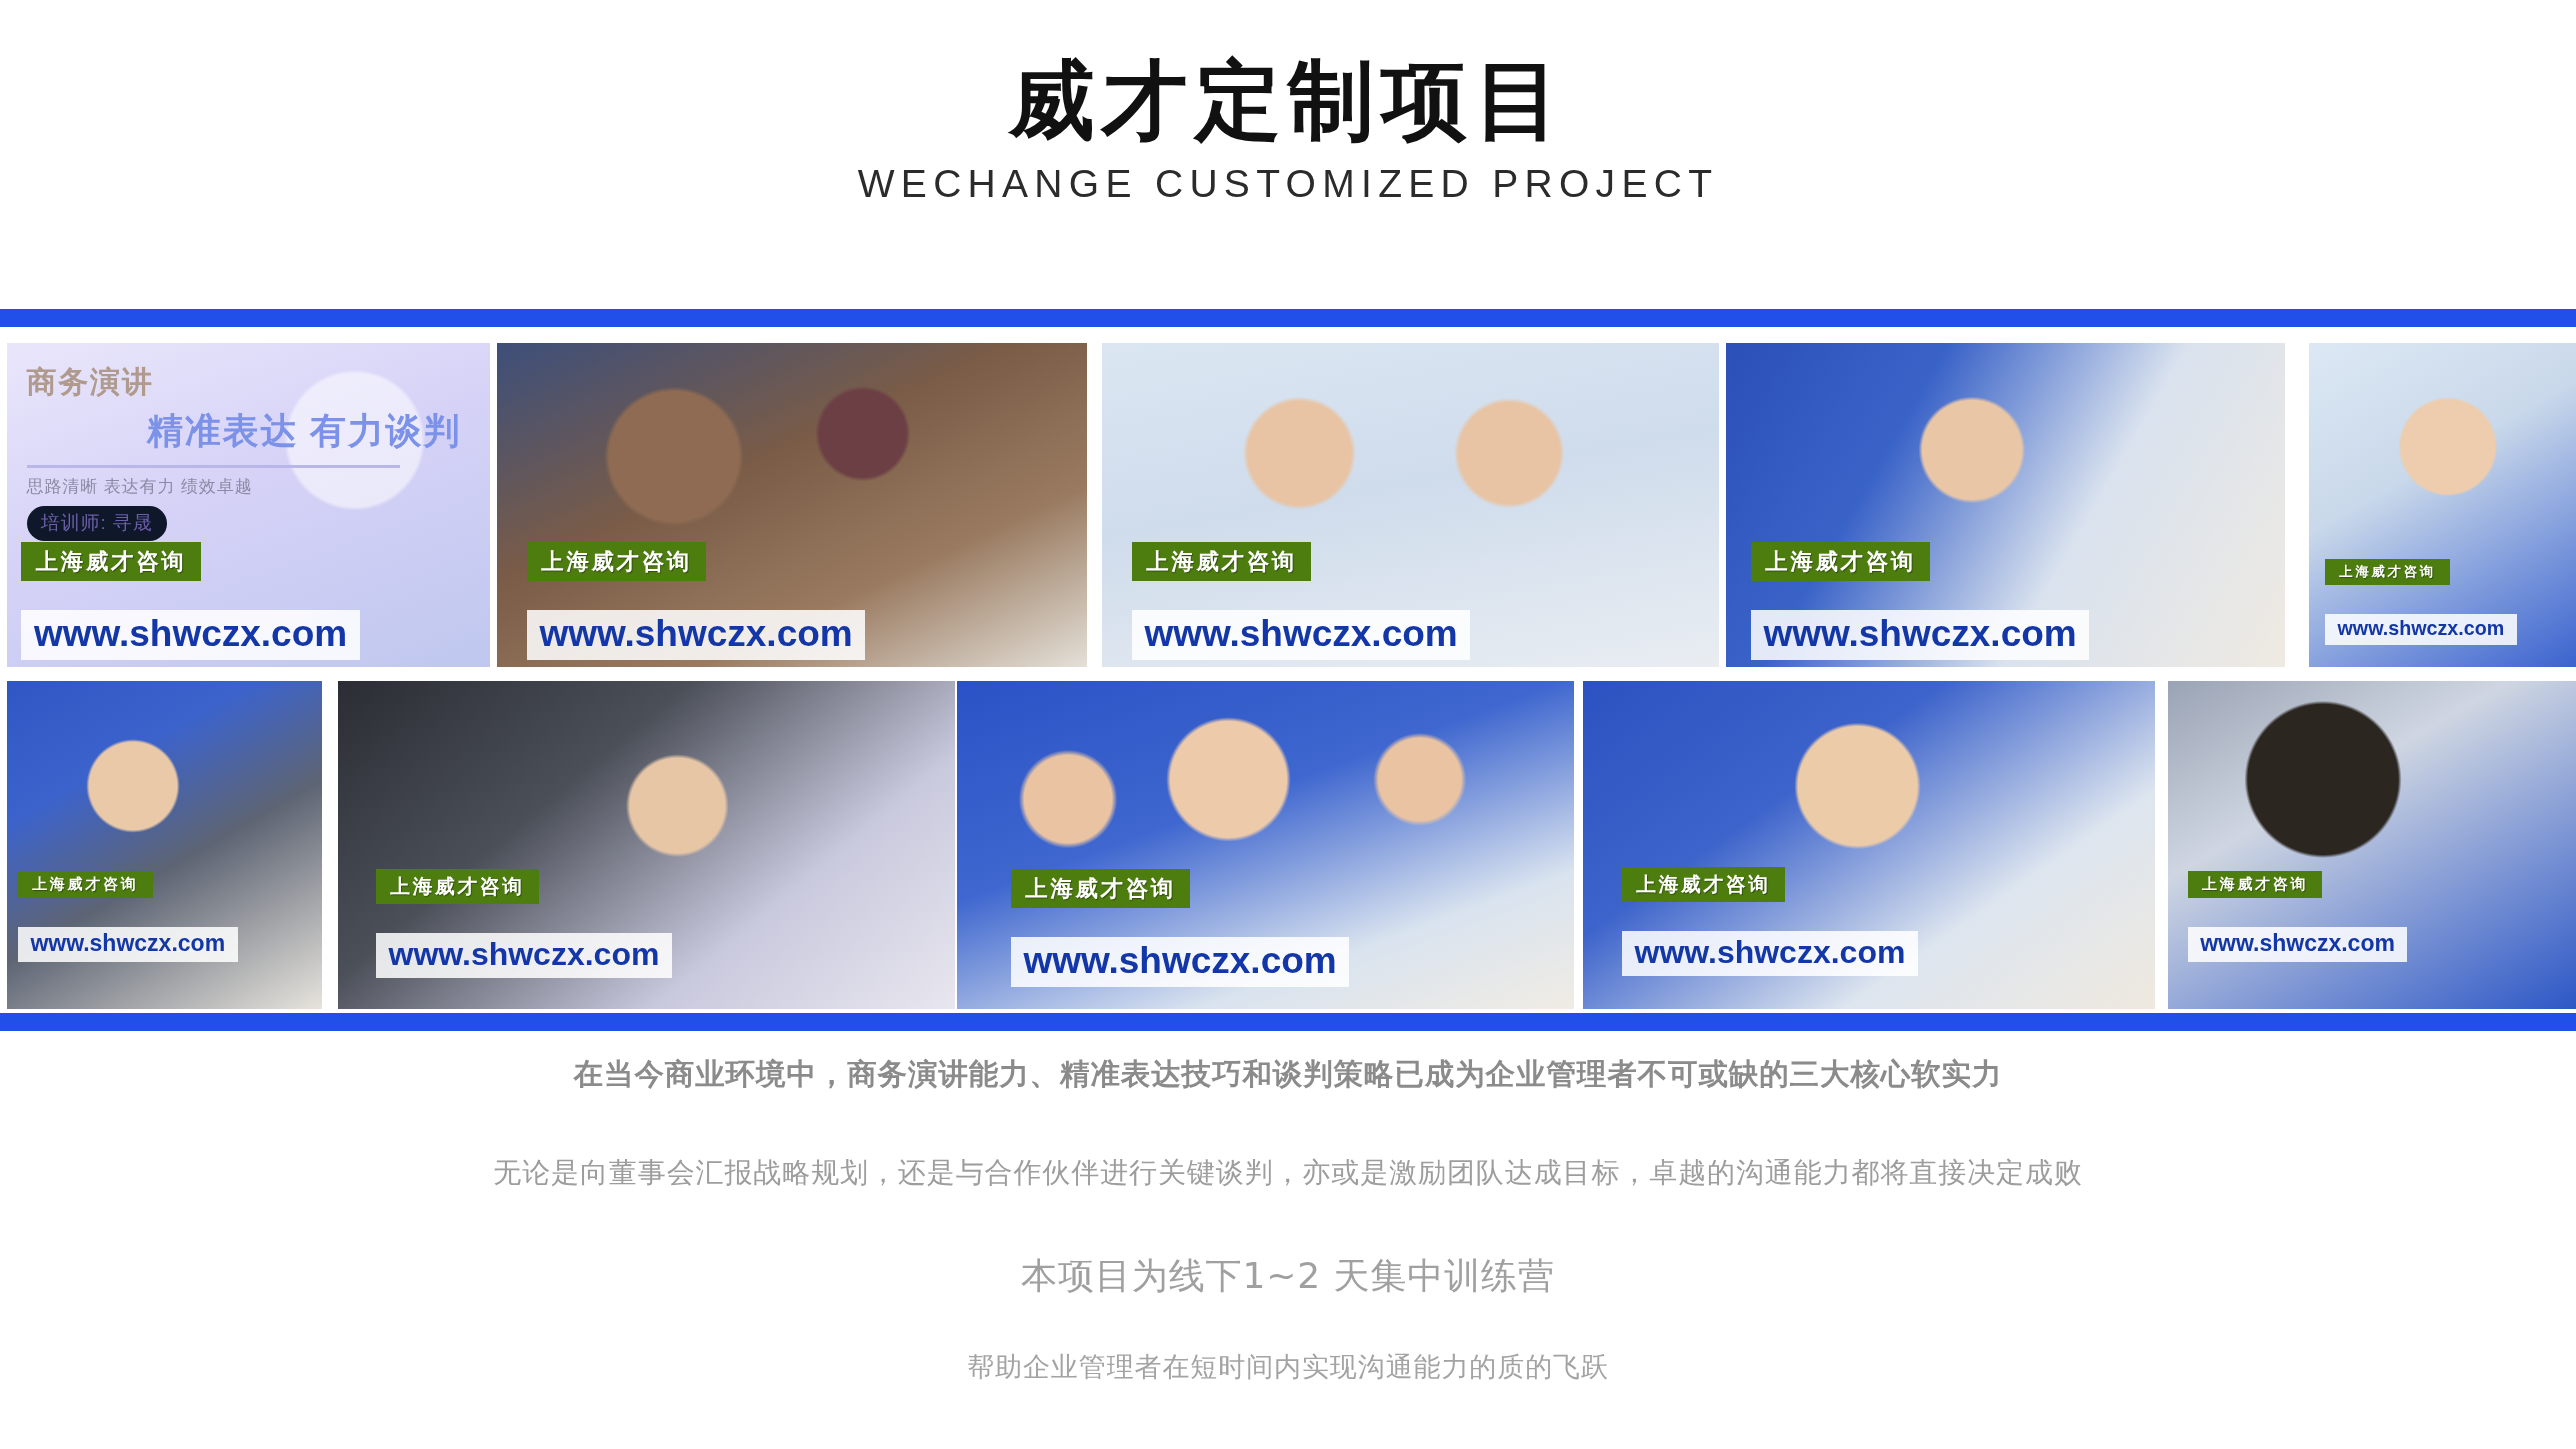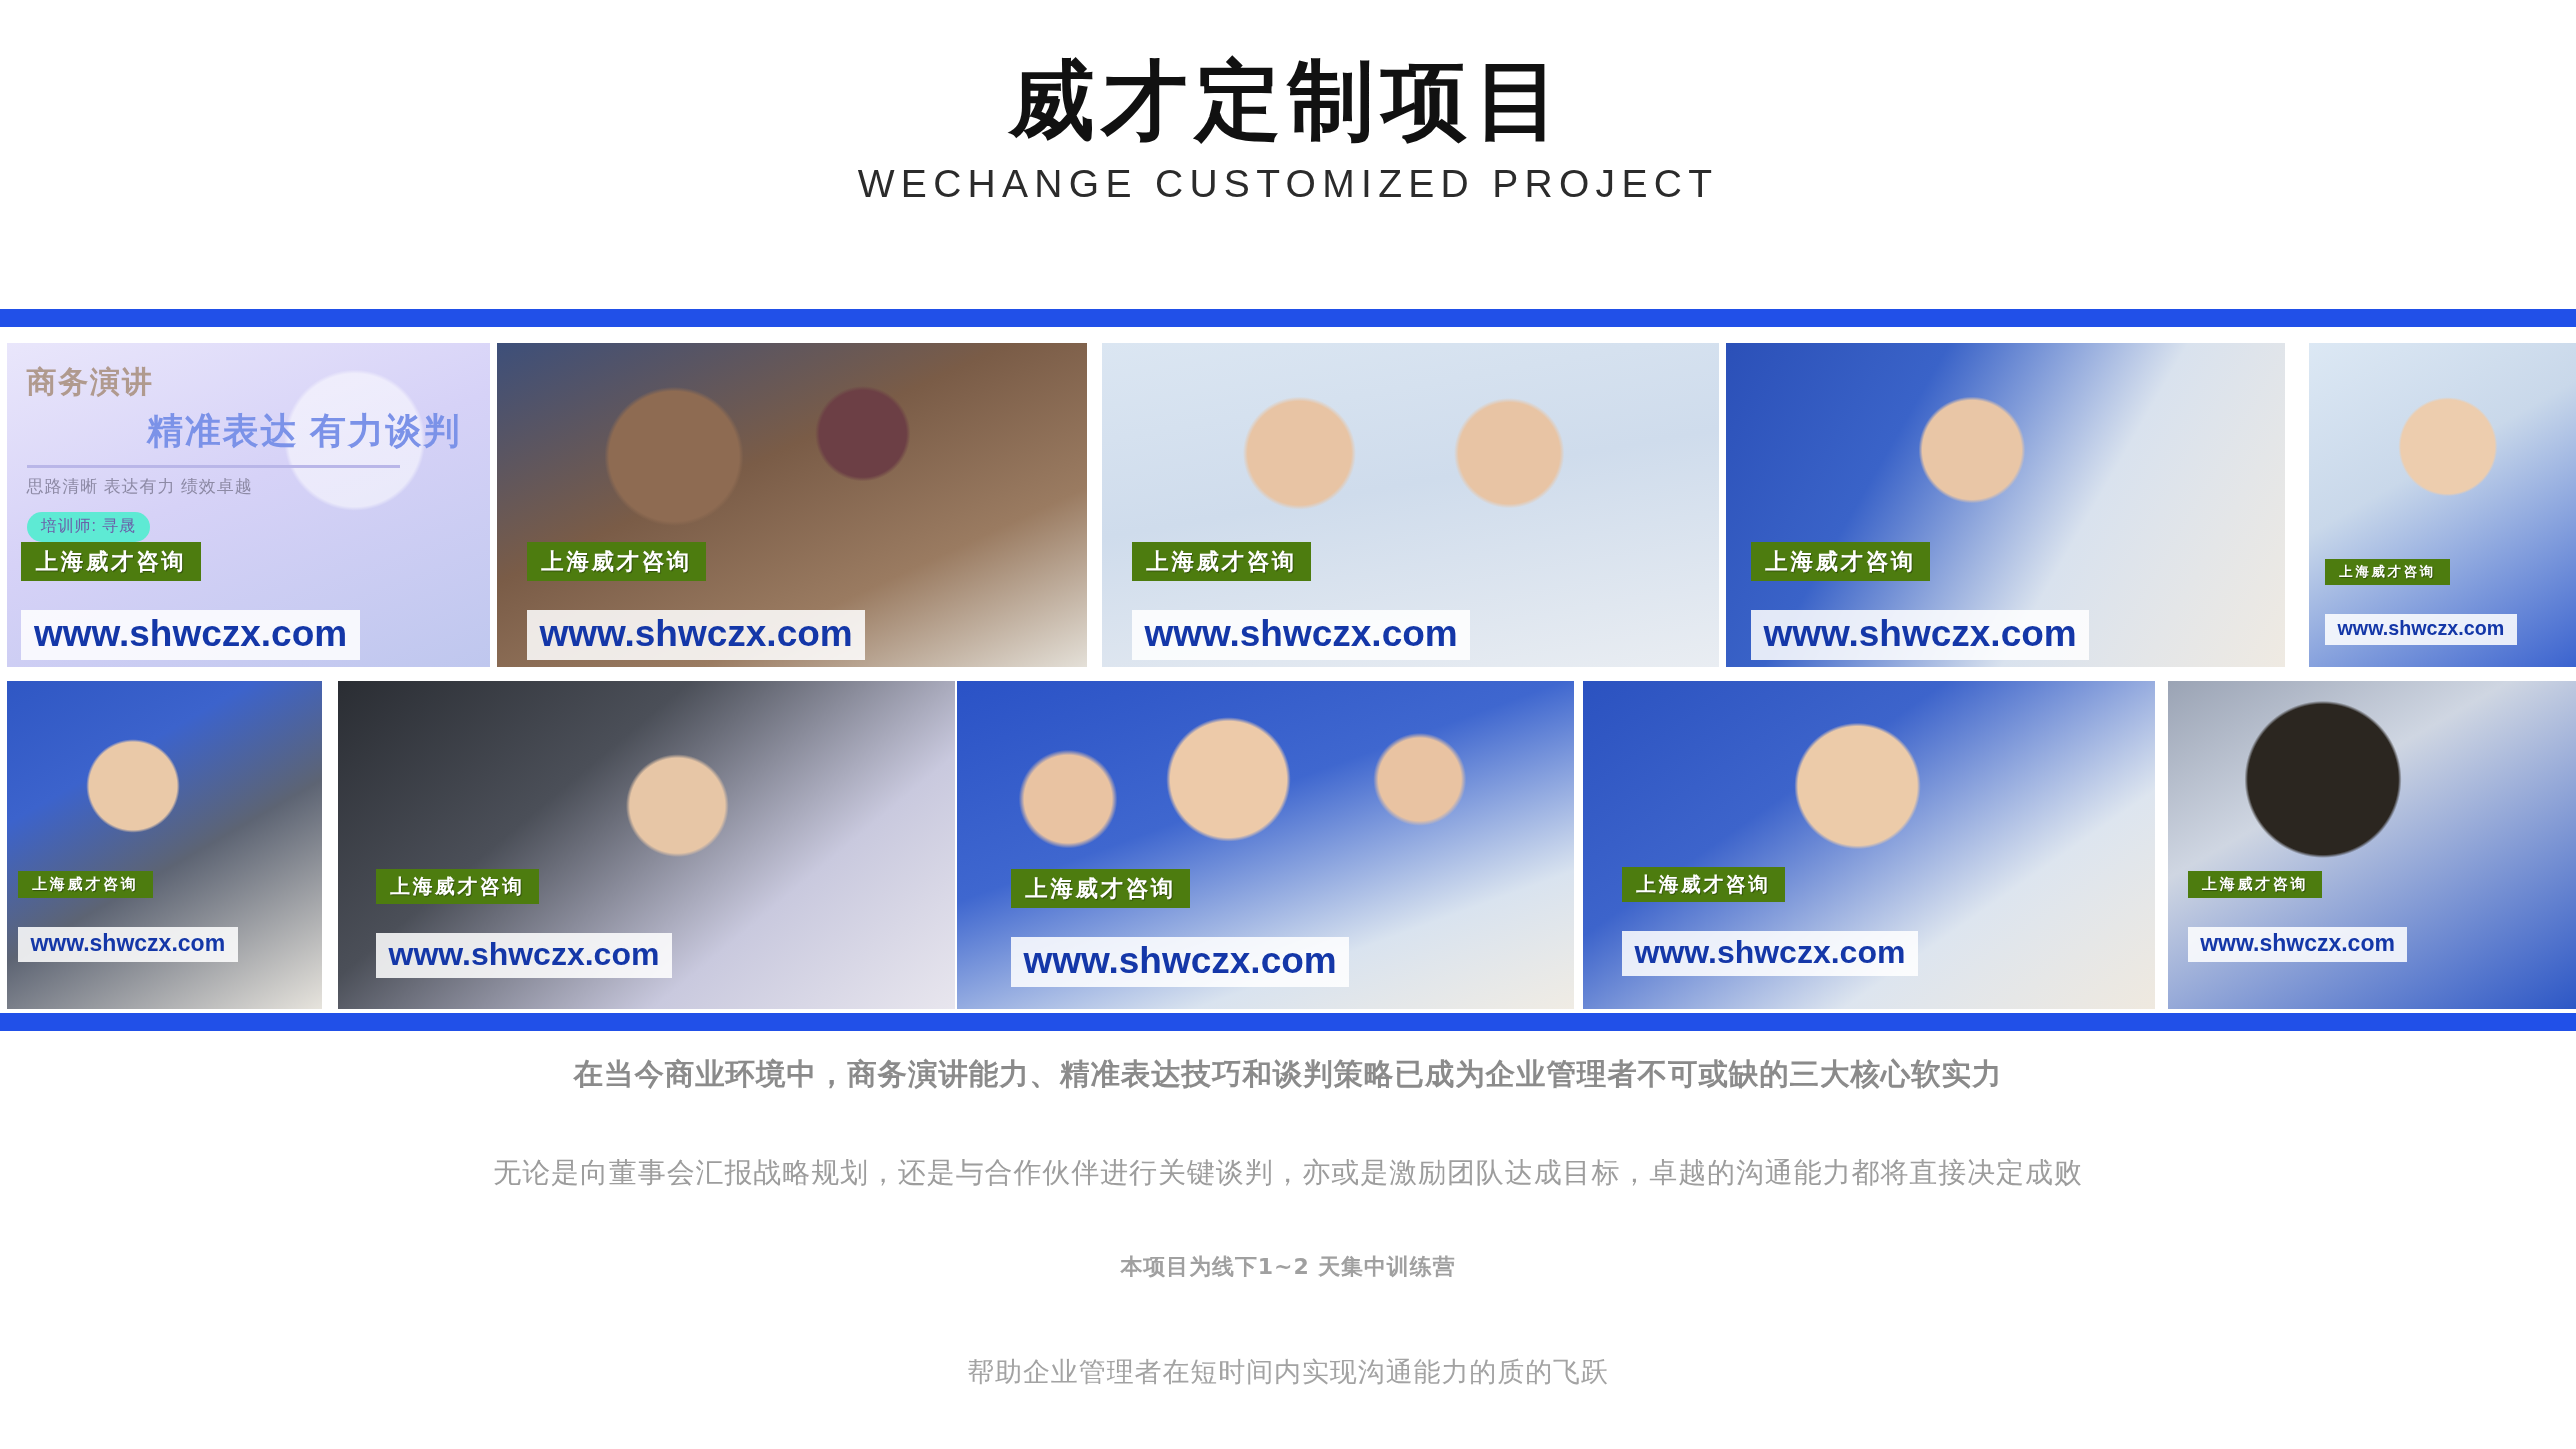--- a/index.html
+++ b/index.html
@@ -75,22 +75,22 @@
   .ph-back{background:
       radial-gradient(circle at 38% 30%, #2b2620 0 22%, rgba(0,0,0,0) 23%),
       linear-gradient(150deg,#9aa3b4 0%,#cfd6e2 35%,#2d57c6 100%);}
 
   
   .slide-art{position:absolute;left:4%;top:6%;right:6%;bottom:10%;color:#6f6a9a;}
   .slide-l1{font-size:30px;font-weight:bold;color:#b09a8e;letter-spacing:1.8px;}
   .slide-l2{font-size:36px;font-weight:bold;color:#7b92e8;letter-spacing:1.8px;margin-top:3.6px;text-align:right;}
   .slide-rule{height:2.7px;background:#b9b6e8;margin:9px 0 7.2px 0;width:86%;}
   .slide-l3{font-size:17px;color:#8d8aa5;letter-spacing:0.9px;}
-  .slide-chip{display:inline-block;margin-top:14px;padding:4.5px 14.3px;border-radius:18px;
-              background:#5eead4;color:#6b5fa8;font-size:16px;letter-spacing:0.9px;}
+  .slide-chip{display:inline-block;margin-top:8px;padding:4.5px 14.3px;border-radius:18px;
+              background:#0f172a;color:#6b5fa8;font-size:19px;letter-spacing:0.9px;}
 
   
   .wm{position:absolute;z-index:4;}
   .wm-cn{display:inline-block;background:#4d7c0f;color:#ffffff;
          font-weight:bold;letter-spacing:2.7px;white-space:nowrap;
          padding:3.6px 14.3px 4.5px 14.3px;
          text-shadow:0.9px 0.9px 0.9px rgba(0,0,0,.35);}
   .wm-url{background:rgba(255,255,255,.86);color:#1437a8;font-weight:bold;
           white-space:nowrap;padding:2.7px 12.5px 5.4px 12.5px;letter-spacing:0px;margin-top:29px;}
 
@@ -103,21 +103,21 @@
   .wm.sz-xs .wm-cn{font-size:13.4px;}
   .wm.sz-xs .wm-url{font-size:19.7px;}
 
   
   .copy{position:absolute;left:0;top:1055px;width:2576px;
         display:flex;flex-direction:column;align-items:center;gap:35px;}
   .copy p{margin:0;text-align:center;white-space:nowrap;
           font-family:"DejaVu Sans","Liberation Sans",sans-serif;}
   .copy .l1{font-size:29.5px;font-weight:bold;color:#8b8b8b;letter-spacing:0.9px;margin-bottom:24px;}
   .copy .l2{font-size:28px;font-weight:400;color:#9d9d9d;letter-spacing:0.9px;margin-bottom:25px;}
-  .copy .l3{font-size:22px;font-weight:700;color:#a0a0a0;letter-spacing:0.9px;margin-bottom:37px;}
+  .copy .l3{font-size:36px;font-weight:400;color:#a0a0a0;letter-spacing:0.9px;margin-bottom:13px;}
   .copy .l4{font-size:27px;font-weight:400;color:#a3a3a3;letter-spacing:0.9px;margin-bottom:25px;}
   .copy .l5{font-size:27px;font-weight:400;color:#a3a3a3;letter-spacing:0.9px;}
 </style>
 </head>
 <body>
 
 <div class="page">
 
   <div class="header">
     <div class="title-cn">威才定制项目</div>

